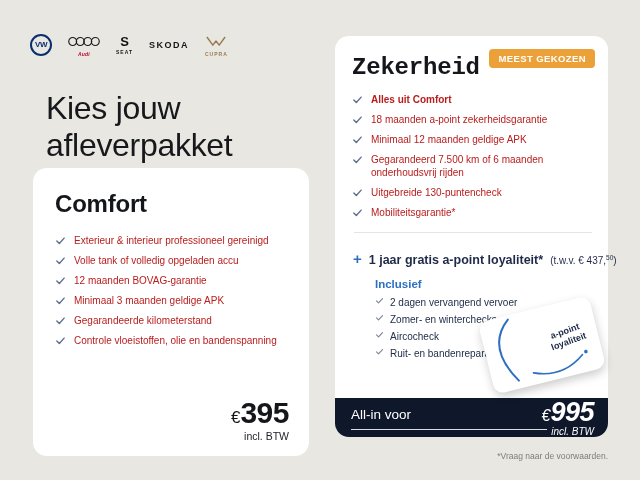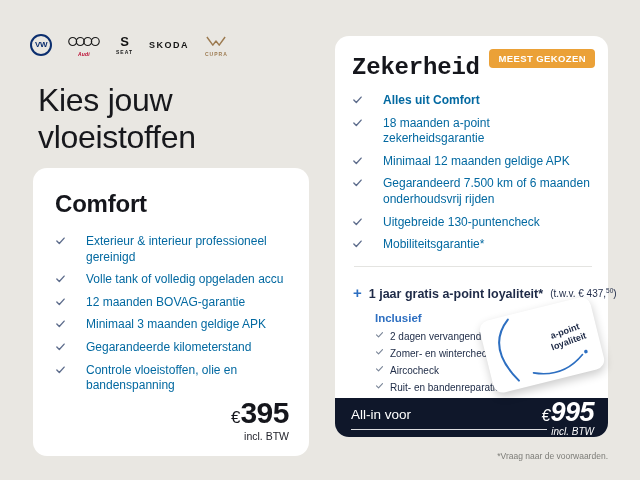--- a/index.html
+++ b/index.html
@@ -13,26 +13,26 @@
   .brand{display:flex;flex-direction:column;align-items:center;line-height:1;}
   .vw-roundel{width:22px;height:22px;border:2px solid #0b2e6e;border-radius:50%;display:flex;align-items:center;justify-content:center;}
   .vw-roundel span{font-size:8px;font-weight:700;color:#0b2e6e;letter-spacing:-.5px;}
   .brand-sub{font-size:5px;font-weight:700;letter-spacing:1px;margin-top:2px;color:#1a1a1a;}
   .audi-sub{color:#bb0a30;letter-spacing:.2px;font-weight:700;font-style:italic;}
   .seat-s{font-size:13px;font-weight:700;color:#121212;}
   .skoda-word{font-size:9px;font-weight:700;letter-spacing:1.5px;color:#161616;}
   .cupra-sub{color:#9c7a50;}
   
   .headline{position:absolute;left:30px;top:74px;font-size:32px;line-height:1.17;font-weight:500;
-    color:#17181c;letter-spacing:-.3px;margin:8px;}
+    color:#17181c;letter-spacing:-.3px;margin:16px;}
   
   .card{position:absolute;background:#ffffff;border-radius:14px;}
   .card h2{margin:0;font-size:24px;font-weight:700;color:#15161c;letter-spacing:-.2px;}
   .check-list{list-style:none;margin:0;padding:0;}
-  .check-list li{display:flex;gap:20px;margin-bottom:7px;font-size:12px;line-height:1.3;color:#0369a1;}
+  .check-list li{display:flex;gap:8px;margin-bottom:7px;font-size:10px;line-height:1.3;color:#b91c1c;}
   .check-ic{flex:0 0 auto;width:11px;height:11px;margin-top:1px;display:inline-flex;}
   .check-ic svg{width:11px;height:11px;}
   
   .comfort{left:33px;top:168px;width:276px;height:288px;padding:22px 20px 30px 22px;}
   .comfort h2{margin-bottom:16px;}
   
   .price{position:absolute;right:20px;bottom:14px;text-align:right;color:#15161c;}
   .price .cur{font-size:17px;font-weight:500;}
   .price .amt{font-size:30px;font-weight:700;letter-spacing:-.5px;}
   .price .note{font-size:10.5px;color:#23242c;margin-top:0;}
@@ -104,21 +104,21 @@
         <svg width="20" height="11" viewBox="0 0 22 12">
           <path d="M1 1 L7.5 10 L11 5.5 L14.5 10 L21 1" fill="none" stroke="#9c7a50" stroke-width="1.6" stroke-linejoin="round"></path>
         </svg>
       </span>
       <span class="brand-sub cupra-sub">CUPRA</span>
     </div>
   </div>
 
   <h1 class="headline">
     <span>Kies jouw</span><br>
-    <span>vloeistoffen</span>
+    <span>afleverpakket</span>
   </h1>
 
   <section class="card comfort">
     <h2>Comfort</h2>
     <ul class="check-list">
       <li>
         <span class="check-ic">
             <svg viewBox="0 0 12 12">
               <path d="M2 6.5 L4.7 9.2 L10 3.4" fill="none" stroke="#5f6e8d" stroke-width="1.5" stroke-linecap="round" stroke-linejoin="round"></path>
             </svg>

